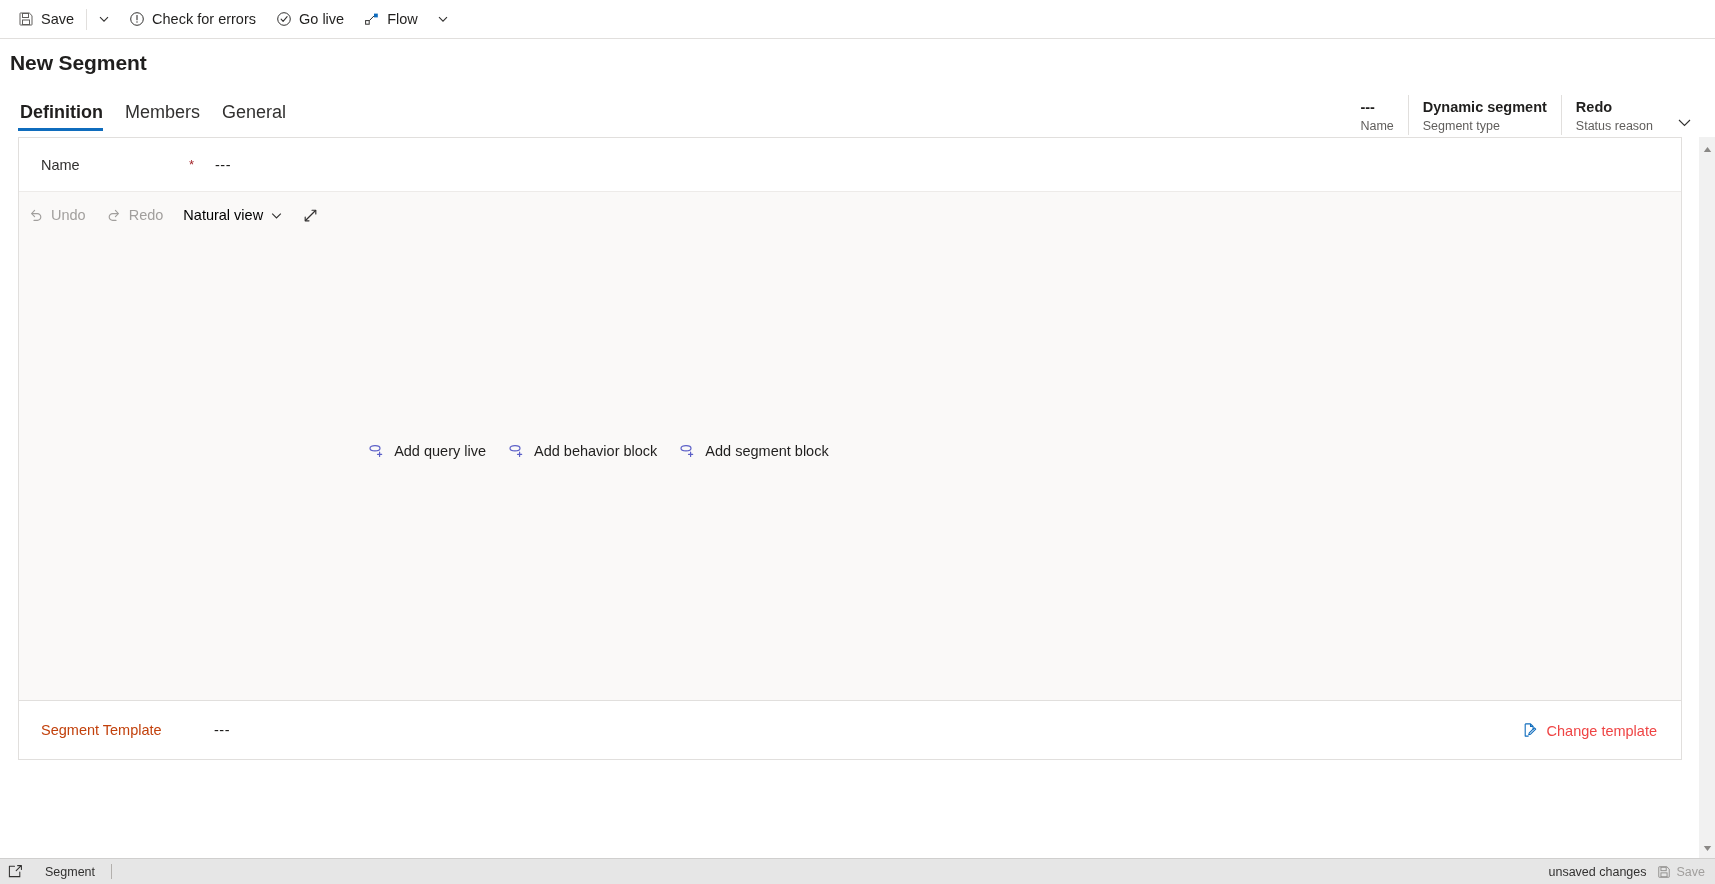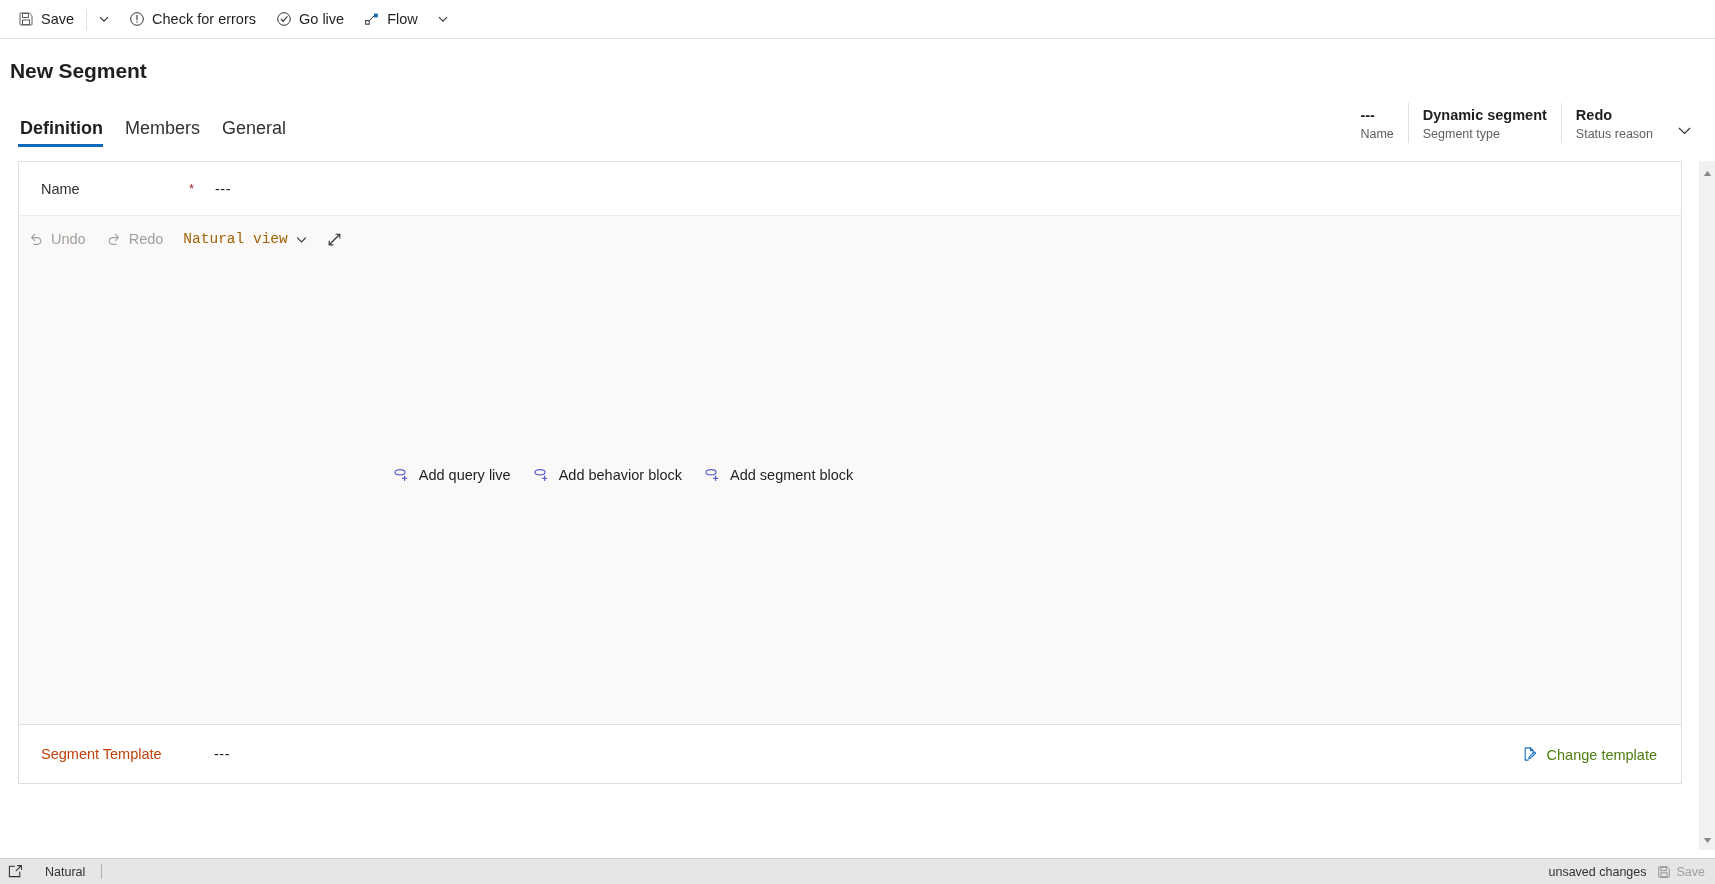--- a/index.html
+++ b/index.html
@@ -11,21 +11,20 @@
     font-family: "Liberation Sans", sans-serif;
     color: #201f1e;
   }
   .app {
     position: relative;
     width: 1715px;
     height: 884px;
     display: flex;
     flex-direction: column;
     background: #ffffff;
-    gap: 8px;
   }
 
   
   .commandbar {
     height: 39px;
     flex: 0 0 39px;
     display: flex;
     align-items: center;
     padding-left: 8px;
     border-bottom: 1px solid #e1dfdd;
@@ -209,21 +208,21 @@
     display: flex;
     align-items: center;
     gap: 7px;
     height: 32px;
     padding: 0 9px;
     font-size: 14.5px;
     color: #a19f9d;
     cursor: default;
     white-space: nowrap;
   }
-  .tool-btn.enabled { color: #a16207; cursor: pointer; font-family: Liberation Mono, monospace; }
+  .tool-btn.enabled { color: #000000; cursor: pointer; }
   .tool-icon-btn {
     display: flex;
     align-items: center;
     justify-content: center;
     width: 32px;
     height: 32px;
     cursor: pointer;
   }
 
   .block-actions {
@@ -285,21 +284,21 @@
   .tmpl-label { font-size: 14.5px; color: #c2410c; width: 173px; }
   .tmpl-value { font-size: 14.5px; color: #201f1e; letter-spacing: 0.5px; }
   .change-tmpl {
     position: absolute;
     right: 18px;
     top: 50%;
     transform: translateY(-50%);
     display: flex;
     align-items: center;
     gap: 8px;
-    color: #4d7c0f;
+    color: #ef4444;
     font-size: 14.5px;
     cursor: pointer;
     padding: 5px 6px;
   }
 
   
   .vscroll {
     flex: 0 0 17px;
     width: 17px;
     background: #f1f1f1;
@@ -559,21 +558,21 @@
     </div>
   </div>
 
   <div class="statusbar">
     <div class="sb-icon">
       <svg width="15" height="15" viewBox="0 0 15 15">
         <path d="M1.4 2.2h5.1M1.4 2.2v10.4h10.4V8" fill="none" stroke="#323130" stroke-width="1.05" stroke-linecap="round"></path>
         <path d="M8.2 6.6 13.2 1.7M9.6 1.6h3.8v3.8" fill="none" stroke="#323130" stroke-width="1.05" stroke-linecap="round" stroke-linejoin="round"></path>
       </svg>
     </div>
-    <div class="sb-active">Natural</div>
+    <div class="sb-active">Segment</div>
     <div class="sb-divider"></div>
     <div class="sb-right">
       <div>unsaved changes</div>
       <div class="sb-save">
         <span class="icon">
           <svg width="14" height="14" viewBox="0 0 16 16">
             <path d="M2 2.5A.5.5 0 0 1 2.5 2h8.8L14 4.7v8.8a.5.5 0 0 1-.5.5h-11a.5.5 0 0 1-.5-.5v-11z" fill="none" stroke="#8a8886" stroke-width="1"></path>
             <rect x="4.5" y="2.5" width="6" height="4" fill="none" stroke="#8a8886" stroke-width="1"></rect>
             <rect x="4.5" y="9" width="7" height="4.5" fill="none" stroke="#8a8886" stroke-width="1"></rect>
           </svg>

